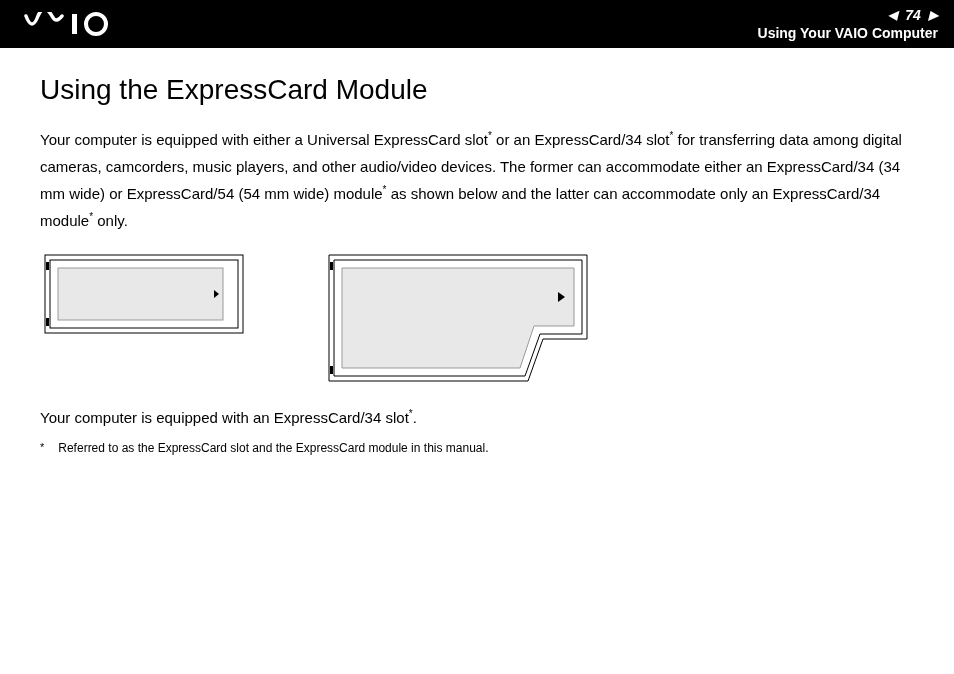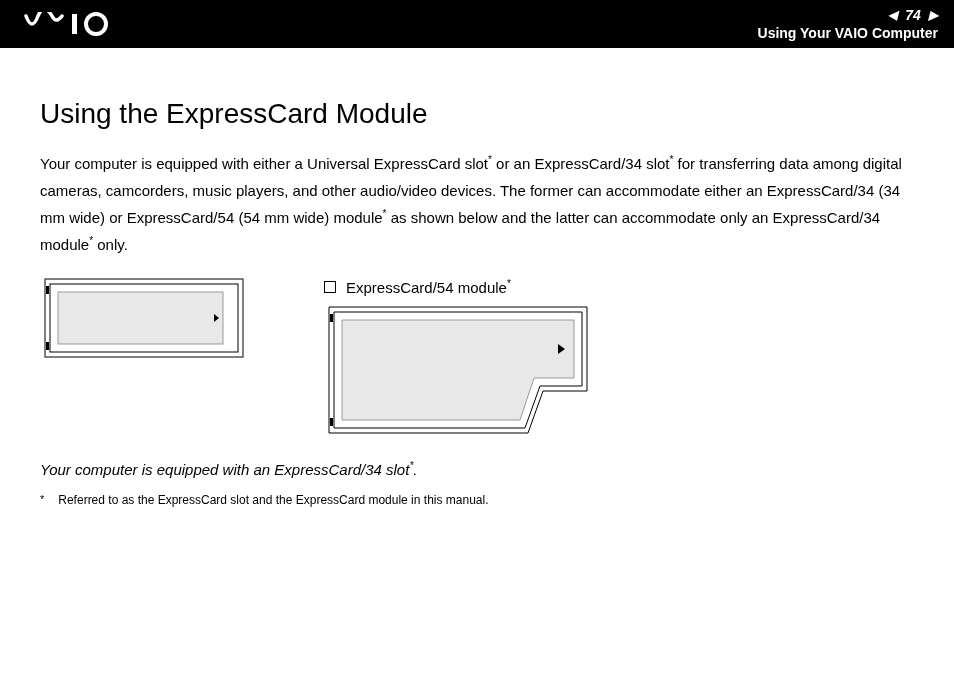--- a/index.html
+++ b/index.html
@@ -46,21 +46,21 @@
     .nav-arrow {
       color: #fff;
       font-size: 12px;
     }
     .section-label {
       color: #fff;
       font-weight: bold;
       font-size: 14px;
     }
     .content {
-      padding: 50px 40px 20px 40px;
+      padding: 26px 40px 20px 40px;
     }
     .title {
       font-size: 28px;
       font-weight: normal;
       margin-bottom: 20px;
     }
     .intro-para {
       font-size: 15px;
       line-height: 1.8;
       margin-bottom: 20px;
@@ -91,21 +91,20 @@
     .diagram-34 {
       margin-left: 4px;
     }
     .diagram-54 {
       margin-left: 4px;
     }
     .second-para {
       font-size: 15px;
       line-height: 1.8;
       margin-bottom: 10px;
-      font-style: italic;
     }
     .footnote {
       font-size: 12px;
       display: flex;
       gap: 14px;
     }
     .footnote-mark {
       font-size: 11px;
     }
     .asterisk-sup {
@@ -149,26 +148,20 @@
           <rect x="6" y="6" width="188" height="68" fill="none" stroke="#000" stroke-width="1"></rect>
           <rect x="14" y="14" width="165" height="52" fill="#e8e8e8" stroke="#999" stroke-width="1"></rect>
           <rect x="2" y="8" width="3" height="8" fill="#000"></rect>
           <rect x="2" y="64" width="3" height="8" fill="#000"></rect>
           <path d="M 170 36 L 170 44 L 175 40 Z" fill="#000"></path>
         </svg>
       </div>
     </div>
 
     <div class="module-block">
-      <div class="module-label">
-        <span class="bullet-box"></span>
-        <span>
-          <span>ExpressCard/54 module</span><span class="asterisk-sup">*</span>
-        </span>
-      </div>
       <div class="diagram-54">
         <svg width="260" height="128" viewBox="0 0 260 128">
           <path d="M 1 1 L 259 1 L 259 85 L 215 85 L 200 127 L 1 127 Z" fill="none" stroke="#000" stroke-width="1"></path>
           <path d="M 6 6 L 254 6 L 254 80 L 212 80 L 197 122 L 6 122 Z" fill="none" stroke="#000" stroke-width="1"></path>
           <path d="M 14 14 L 246 14 L 246 72 L 206 72 L 192 114 L 14 114 Z" fill="#e8e8e8" stroke="#999" stroke-width="1"></path>
           <rect x="2" y="8" width="3" height="8" fill="#000"></rect>
           <rect x="2" y="112" width="3" height="8" fill="#000"></rect>
           <path d="M 230 38 L 230 48 L 237 43 Z" fill="#000"></path>
         </svg>
       </div>

